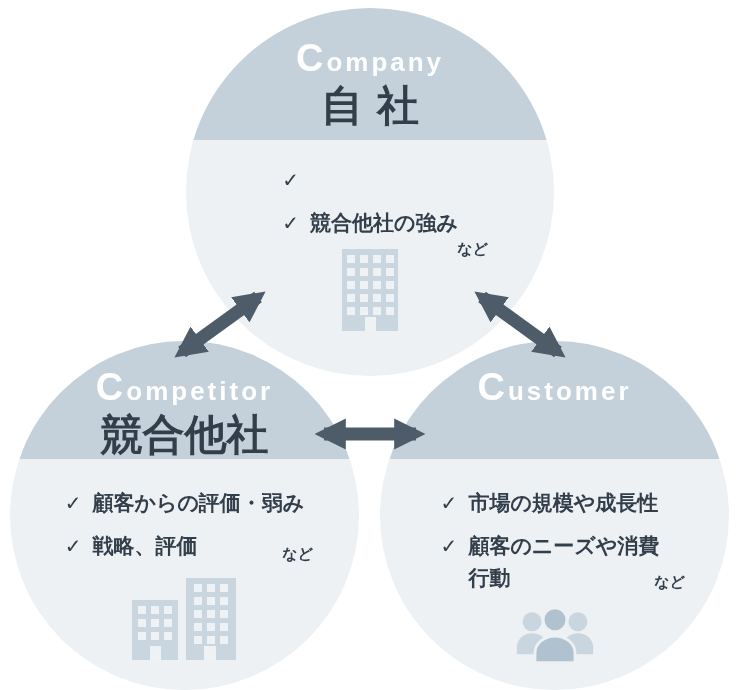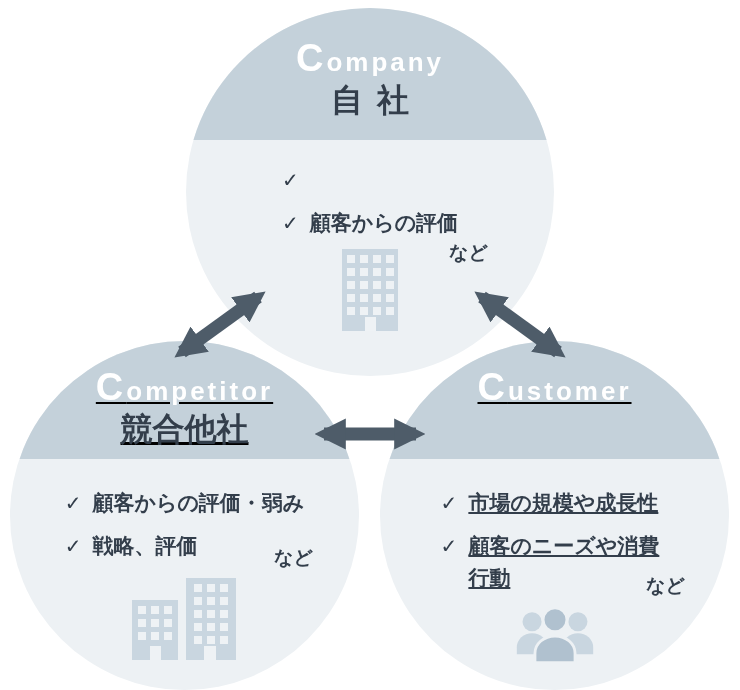--- a/index.html
+++ b/index.html
@@ -16,48 +16,48 @@
     background: var(--c-header-bg, #c4d1da);
     display: flex; flex-direction: column; align-items: center;
     box-sizing: border-box; width: 100%;
   }
   .en-label {
     color: var(--c-label-white, #fff); font-weight: 700; font-size: 26px;
     letter-spacing: 3px; line-height: 1.1; white-space: nowrap;
   }
   .en-label .initial { font-size: 38px; }
   .jp-title {
-    color: var(--c-text-dark, #333e4b); font-weight: 700; font-size: 32px;
+    color: var(--c-text-dark, #333e4b); font-weight: 700; font-size: 42px;
     line-height: 1.25; white-space: nowrap;
   }
   .circle-body { position: relative; }
 
   #company    { left: 186px; top: 8px;   width: 368px; height: 368px; }
   #competitor { left: 10px;  top: 341px; width: 349px; height: 349px; }
   #customer   { left: 380px; top: 341px; width: 349px; height: 349px; }
 
   #company .circle-header { height: 132px; padding-top: 30px; }
-  #competitor .circle-header, #customer .circle-header { height: 118px; padding-top: 26px; text-decoration: underline; }
+  #competitor .circle-header, #customer .circle-header { height: 118px; padding-top: 26px; }
   #company .jp-title { letter-spacing: 14px; padding-left: 14px; }
 
   #company .circle-body { padding-top: 24px; }
   #competitor .circle-body, #customer .circle-body { padding-top: 28px; }
 
   .checklist { list-style: none; margin: 0 auto; padding: 0; width: max-content; }
   .check-item {
     display: flex; align-items: flex-start; gap: 11px;
     color: var(--c-text-dark, #333e4b); font-weight: 700; font-size: 21px;
     line-height: 1.55; margin-bottom: 10px;
   }
   .check-icon { font-size: 20px; line-height: 1.63; }
-  #customer .check-text { display: inline-block; max-width: 200px; text-decoration: underline; }
+  #customer .check-text { display: inline-block; max-width: 200px; }
 
   .etc {
     position: absolute; color: var(--c-text-dark, #333e4b);
-    font-weight: 700; font-size: 19px;
+    font-weight: 700; font-size: 15px;
   }
   #company .etc    { top: 100px; right: 66px; }
   #competitor .etc { top: 86px;  right: 46px; }
   #customer .etc   { top: 114px; right: 44px; }
 
   .icon { display: block; margin: 0 auto; }
   #company .icon    { width: 56px;  height: 82px; margin-top: 6px; }
   #competitor .icon { width: 114px; height: 82px; margin-top: 16px; }
   #customer .icon   { width: 84px;  height: 62px; margin-top: 0; }
 
@@ -91,21 +91,21 @@
       <div class="en-label"><span class="initial">C</span><span>ompany</span></div>
       <div class="jp-title">自社</div>
     </div>
     <div class="circle-body">
       <ul class="checklist">
         <li class="check-item">
             <span class="check-icon">✓</span>
           </li>
         <li class="check-item">
             <span class="check-icon">✓</span>
-            <span class="check-text">顧客からの評価</span>
+            <span class="check-text">競合他社の強み</span>
           </li>
       </ul>
       <div class="etc">など</div>
       <svg class="icon" viewBox="0 0 56 82">
         <defs>
           <pattern id="winC" x="5" y="6" width="13" height="13" patternUnits="userSpaceOnUse">
             <rect class="w-fill" width="8" height="8"></rect>
           </pattern>
         </defs>
         <rect class="b-fill" x="0" y="0" width="56" height="82"></rect>

